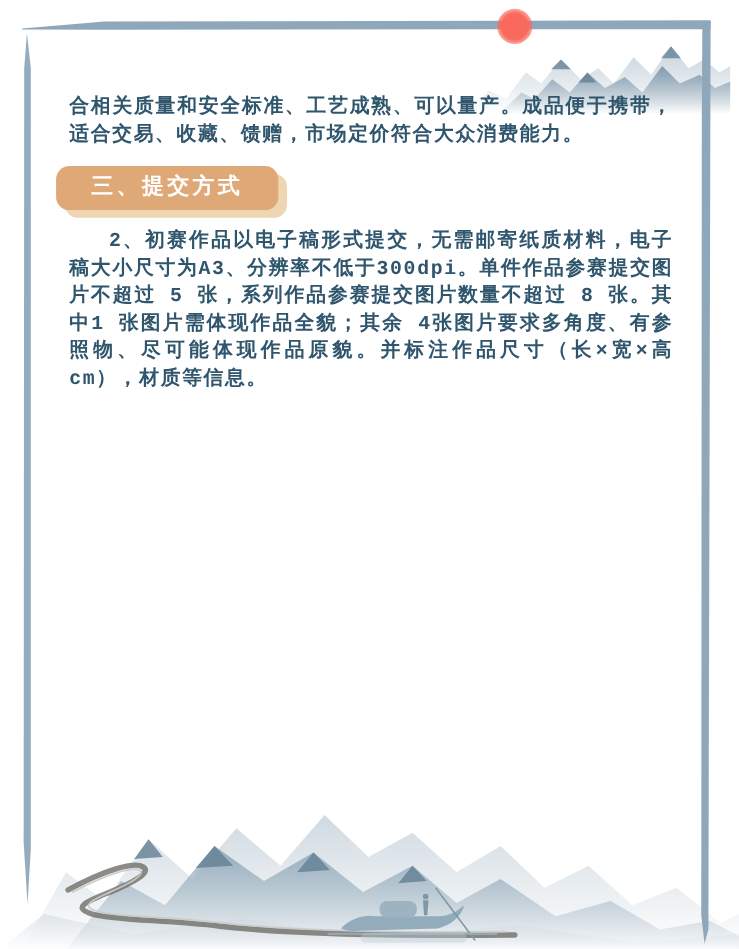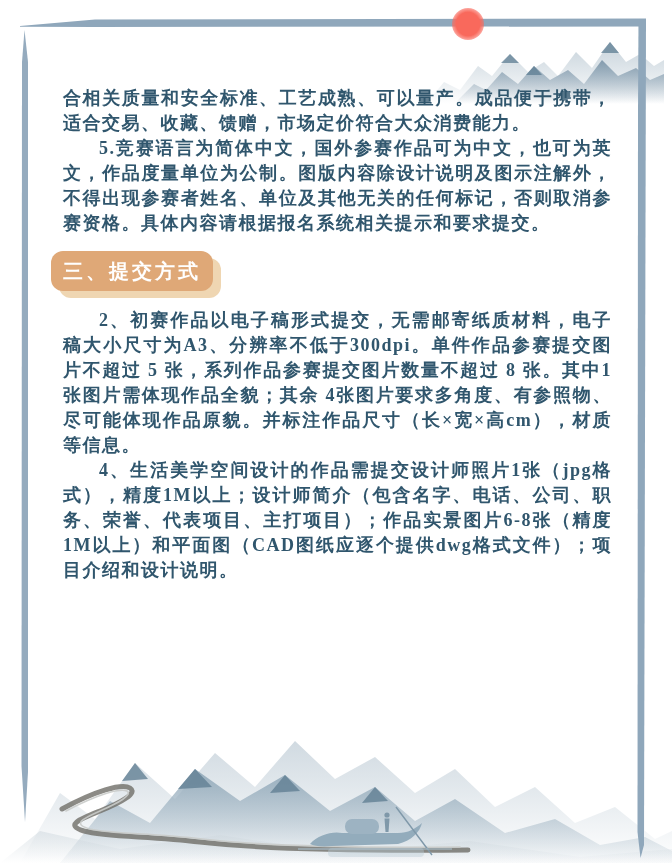--- a/index.html
+++ b/index.html
@@ -1,18 +1,18 @@
 <!DOCTYPE html>
 <html style="--text: #30566d; --frame: #8fa7bb; --sun: #f9695c; --banner-bg: #dfa877; --banner-shadow: #efd6b2; --banner-text: #ffffff; --mountain-dark: #627f93; --mountain-mid: #8fa7b8; --mountain-light: #b7c6d1; --river: #6f6e68; --boat: #93acbc;"><head>
 <meta charset="utf-8">
 <style>
   html,body{margin:0;padding:0;background:#ffffff;}
   .page{
     position:relative;width:672px;height:863px;background:#ffffff;overflow:hidden;
-    font-family:Liberation Serif, serif;
+    font-family:Liberation Mono, monospace;
   }
   
   .mountains-top{position:absolute;left:426px;top:30px;width:238px;height:74px;z-index:1;}
   .mountains-bottom{position:absolute;left:0;top:731px;width:672px;height:132px;z-index:1;}
   .frame-svg{position:absolute;left:0;top:0;width:672px;height:863px;z-index:2;pointer-events:none;}
   .sun{
     position:absolute;left:452px;top:8px;width:32px;height:32px;z-index:3;border-radius:50%;
     background:radial-gradient(circle at 50% 50%, var(--sun,#f9695c) 52%, rgba(249,105,92,.55) 72%, rgba(249,105,92,0) 100%);
     filter:blur(.4px);
   }
@@ -25,21 +25,21 @@
   p.para{margin:0;}
   p.indent2{text-indent:2em;}
   
   .banner-wrap{position:relative;display:inline-block;margin:15px 0 17px -12px;}
   .banner-shadow{
     position:absolute;left:8px;top:7px;width:100%;height:100%;
     background:var(--banner-shadow,#efd6b2);border-radius:12px;z-index:0;
   }
   .banner{
     position:relative;z-index:1;display:inline-block;height:40px;line-height:40px;
-    padding:0 12px;background:var(--banner-bg,#dfa877);color:var(--banner-text,#ffffff);
+    padding:0 32px;background:var(--banner-bg,#dfa877);color:var(--banner-text,#ffffff);
     font-size:20px;font-weight:bold;letter-spacing:3px;border-radius:12px;text-indent:0;
     white-space:nowrap;
   }
 </style>
 </head>
 <body>
 
 <div class="page">
 
   <svg class="mountains-top" viewBox="0 0 238 74" aria-hidden="true">
@@ -99,24 +99,22 @@
   <svg class="frame-svg" viewBox="0 0 672 863" aria-hidden="true">
     <polygon points="20,26 95,19.5 646,18.5 646,26.5 95,27 20,26.8" fill="var(--frame,#8fa7bb)"></polygon>
     <polygon points="638.5,19 646,19 644,845 640.5,858 637.5,832 638,110" fill="var(--frame,#8fa7bb)"></polygon>
     <polygon points="24.5,30 28,62 28,772 25,822 21.5,766 22,62" fill="var(--frame,#8fa7bb)" opacity="0.95"></polygon>
   </svg>
 
   <div class="sun"></div>
 
   <div class="content">
     <p class="para">合相关质量和安全标准、工艺成熟、可以量产。成品便于携带，适合交易、收藏、馈赠，市场定价符合大众消费能力。</p>
-    <p class="para indent2">5.竞赛语言为简体中文，国外参赛作品可为中文，也可为英文，作品度量单位为公制。图版内容除设计说明及图示注解外，不得出现参赛者姓名、单位及其他无关的任何标记，否则取消参赛资格。具体内容请根据报名系统相关提示和要求提交。</p>
 
     <div class="banner-wrap">
       <div class="banner-shadow"></div>
       <span class="banner">三、提交方式</span>
     </div>
 
     <p class="para indent2">2、初赛作品以电子稿形式提交，无需邮寄纸质材料，电子稿大小尺寸为A3、分辨率不低于300dpi。单件作品参赛提交图片不超过 5 张，系列作品参赛提交图片数量不超过 8 张。其中1 张图片需体现作品全貌；其余 4张图片要求多角度、有参照物、尽可能体现作品原貌。并标注作品尺寸（长×宽×高cm），材质等信息。</p>
-    <p class="para indent2">4、生活美学空间设计的作品需提交设计师照片1张（jpg格式），精度1M以上；设计师简介（包含名字、电话、公司、职务、荣誉、代表项目、主打项目）；作品实景图片6-8张（精度1M以上）和平面图（CAD图纸应逐个提供dwg格式文件）；项目介绍和设计说明。</p>
   </div>
 
 </div>
 
 </body></html>

